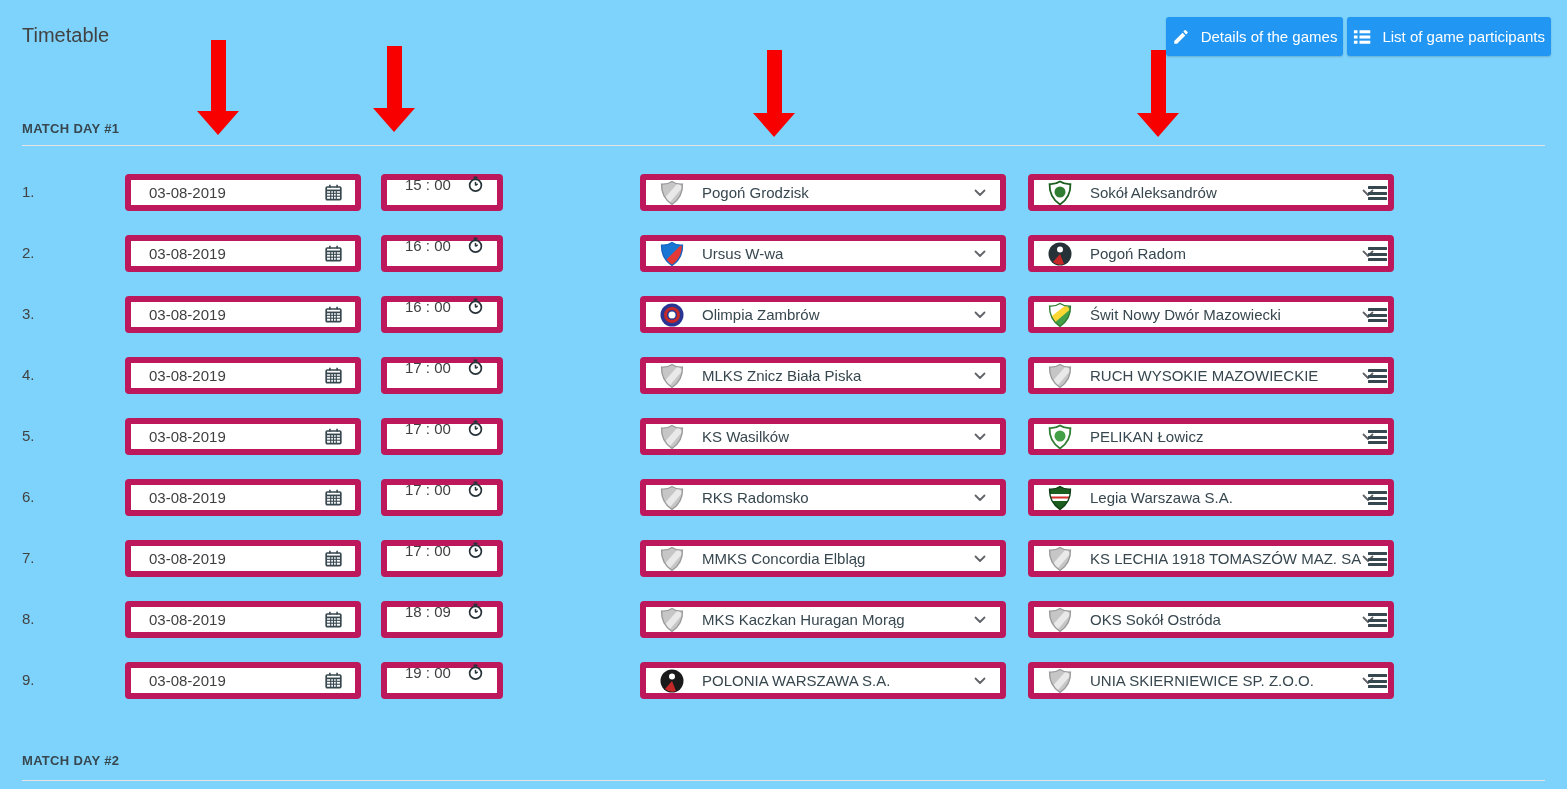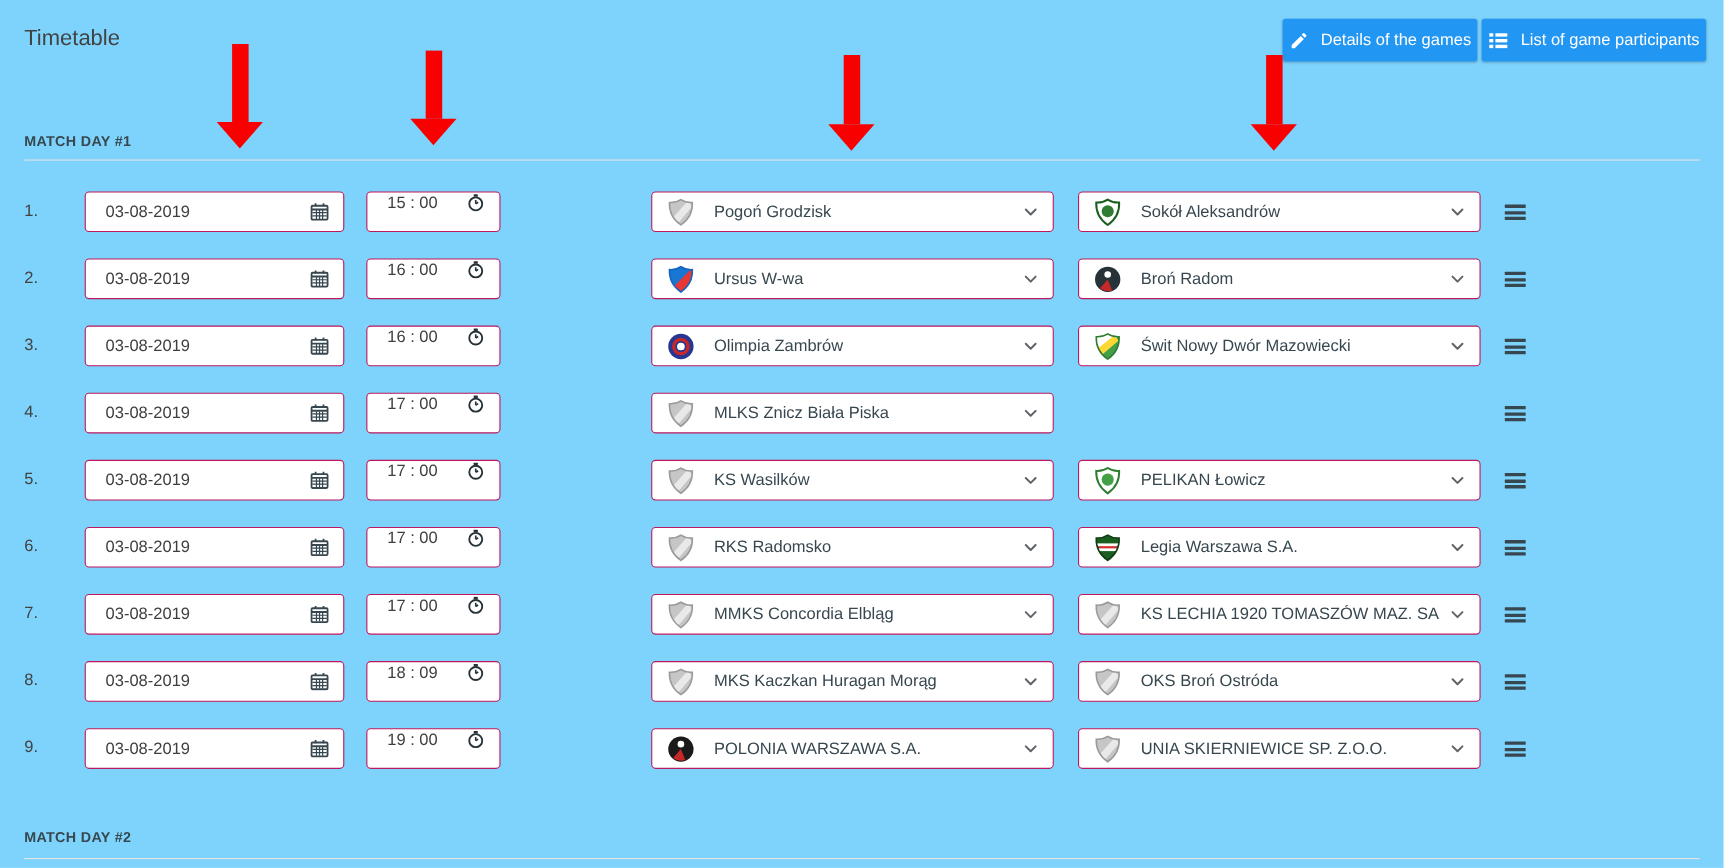--- a/index.html
+++ b/index.html
@@ -11,22 +11,22 @@
   .toolbar{position:absolute;top:17px;right:16px;display:flex;gap:4px;}
   .btn{display:flex;align-items:center;gap:11px;height:39px;padding:0 6px;background:#2196f3;
        color:#fff;font-size:15px;border:none;border-radius:3px;cursor:pointer;
        font-family:"Liberation Sans","DejaVu Sans",sans-serif;box-shadow:0 1px 2px rgba(0,0,0,.18);}
 
   .section-label{position:absolute;left:22px;font-size:13px;font-weight:bold;color:#37474f;letter-spacing:.3px;}
   .rule{position:absolute;left:22px;right:22px;height:0;border-top:1px solid #e4e4e4;}
 
   .row{position:absolute;left:0;width:100%;height:37px;}
   .row-no{position:absolute;left:22px;top:9px;font-size:15px;color:#424242;}
-  .field{position:absolute;top:0;height:37px;box-sizing:border-box;border:1px solid #be185d;
-         border-radius:4px;background:#fff;display:flex;align-items:center;}
+  .field{position:absolute;top:0;height:37px;box-sizing:border-box;border:6px solid #be185d;
+         border-radius:4px;background:#fff;display:flex;align-items:center;margin-left:48px;}
   .date-input{left:77px;width:236px;padding:0 13px 0 18px;cursor:pointer;}
   .time-input{left:333px;width:122px;padding:0 13px 16px 18px;cursor:pointer;}
   .input-text{flex:1;font-size:15px;color:#3f3f3f;}
   .icon{display:flex;align-items:center;}
   .team-select{padding:0 14px 0 13px;cursor:pointer;}
   .home{left:592px;width:366px;}
   .away{left:980px;width:366px;}
   .logo{width:26px;height:26px;flex:0 0 26px;display:flex;align-items:center;}
   .team-name{flex:1;margin-left:17px;font-size:15px;color:#37474f;white-space:nowrap;overflow:hidden;}
   .handle{position:absolute;left:1368px;top:12px;width:19px;cursor:grab;}
@@ -216,21 +216,21 @@
     </div>
 
     <div class="field team-select away">
       <span class="logo">
             <svg width="26" height="26" viewBox="0 0 26 26">
               <circle cx="13" cy="13" r="11.5" fill="#263238"></circle>
               <path d="M13 13 6 21a11.5 11.5 0 0 0 11 2Z" fill="#c62828"></path>
               <circle cx="13" cy="8.5" r="3" fill="#ffffff"></circle>
             </svg>
           </span>
-      <span class="team-name">Broń Radom</span>
+      <span class="team-name">Pogoń Radom</span>
       <span class="icon">
         <svg width="12" height="8" viewBox="0 0 12 8">
               <path d="M1.5 1.5 6 6l4.5-4.5" fill="none" stroke="#5f6368" stroke-width="1.8" stroke-linecap="round" stroke-linejoin="round"></path>
             </svg>
       </span>
     </div>
 
     <div class="handle">
           <i></i>
           <i></i>
@@ -349,20 +349,35 @@
             </svg>
           </span>
       <span class="team-name">MLKS Znicz Biała Piska</span>
       <span class="icon">
         <svg width="12" height="8" viewBox="0 0 12 8">
               <path d="M1.5 1.5 6 6l4.5-4.5" fill="none" stroke="#5f6368" stroke-width="1.8" stroke-linecap="round" stroke-linejoin="round"></path>
             </svg>
       </span>
     </div>
 
+    <div class="field team-select away">
+      <span class="logo">
+            <svg width="26" height="26" viewBox="0 0 26 26">
+              <path d="M13 1.5C10.2 3.4 6 4.3 2.6 4.1 2.3 10.4 3.4 17.9 13 24.5 22.6 17.9 23.7 10.4 23.4 4.1 20 4.3 15.8 3.4 13 1.5Z" fill="#c6c6c6"></path>
+              <path d="M3 21 19 3l4.5 4.5L9 24.5Z" fill="#e9e9e9" clip-path="url(#sc)"></path>
+              <path d="M13 1.5C10.2 3.4 6 4.3 2.6 4.1 2.3 10.4 3.4 17.9 13 24.5 22.6 17.9 23.7 10.4 23.4 4.1 20 4.3 15.8 3.4 13 1.5Z" fill="none" stroke="#9a9a9a" stroke-width="1.4"></path>
+            </svg>
+          </span>
+      <span class="team-name">RUCH WYSOKIE MAZOWIECKIE</span>
+      <span class="icon">
+        <svg width="12" height="8" viewBox="0 0 12 8">
+              <path d="M1.5 1.5 6 6l4.5-4.5" fill="none" stroke="#5f6368" stroke-width="1.8" stroke-linecap="round" stroke-linejoin="round"></path>
+            </svg>
+      </span>
+    </div>
 
     <div class="handle">
           <i></i>
           <i></i>
           <i></i>
         </div>
   </div>
       <div class="row" style="top: 418px;">
     <div class="row-no">5.</div>
 
@@ -555,21 +570,21 @@
     </div>
 
     <div class="field team-select away">
       <span class="logo">
             <svg width="26" height="26" viewBox="0 0 26 26">
               <path d="M13 1.5C10.2 3.4 6 4.3 2.6 4.1 2.3 10.4 3.4 17.9 13 24.5 22.6 17.9 23.7 10.4 23.4 4.1 20 4.3 15.8 3.4 13 1.5Z" fill="#c6c6c6"></path>
               <path d="M3 21 19 3l4.5 4.5L9 24.5Z" fill="#e9e9e9" clip-path="url(#sc)"></path>
               <path d="M13 1.5C10.2 3.4 6 4.3 2.6 4.1 2.3 10.4 3.4 17.9 13 24.5 22.6 17.9 23.7 10.4 23.4 4.1 20 4.3 15.8 3.4 13 1.5Z" fill="none" stroke="#9a9a9a" stroke-width="1.4"></path>
             </svg>
           </span>
-      <span class="team-name">KS LECHIA 1920 TOMASZÓW MAZ. SA</span>
+      <span class="team-name">KS LECHIA 1918 TOMASZÓW MAZ. SA</span>
       <span class="icon">
         <svg width="12" height="8" viewBox="0 0 12 8">
               <path d="M1.5 1.5 6 6l4.5-4.5" fill="none" stroke="#5f6368" stroke-width="1.8" stroke-linecap="round" stroke-linejoin="round"></path>
             </svg>
       </span>
     </div>
 
     <div class="handle">
           <i></i>
           <i></i>
@@ -625,21 +640,21 @@
     </div>
 
     <div class="field team-select away">
       <span class="logo">
             <svg width="26" height="26" viewBox="0 0 26 26">
               <path d="M13 1.5C10.2 3.4 6 4.3 2.6 4.1 2.3 10.4 3.4 17.9 13 24.5 22.6 17.9 23.7 10.4 23.4 4.1 20 4.3 15.8 3.4 13 1.5Z" fill="#c6c6c6"></path>
               <path d="M3 21 19 3l4.5 4.5L9 24.5Z" fill="#e9e9e9" clip-path="url(#sc)"></path>
               <path d="M13 1.5C10.2 3.4 6 4.3 2.6 4.1 2.3 10.4 3.4 17.9 13 24.5 22.6 17.9 23.7 10.4 23.4 4.1 20 4.3 15.8 3.4 13 1.5Z" fill="none" stroke="#9a9a9a" stroke-width="1.4"></path>
             </svg>
           </span>
-      <span class="team-name">OKS Broń Ostróda</span>
+      <span class="team-name">OKS Sokół Ostróda</span>
       <span class="icon">
         <svg width="12" height="8" viewBox="0 0 12 8">
               <path d="M1.5 1.5 6 6l4.5-4.5" fill="none" stroke="#5f6368" stroke-width="1.8" stroke-linecap="round" stroke-linejoin="round"></path>
             </svg>
       </span>
     </div>
 
     <div class="handle">
           <i></i>
           <i></i>

